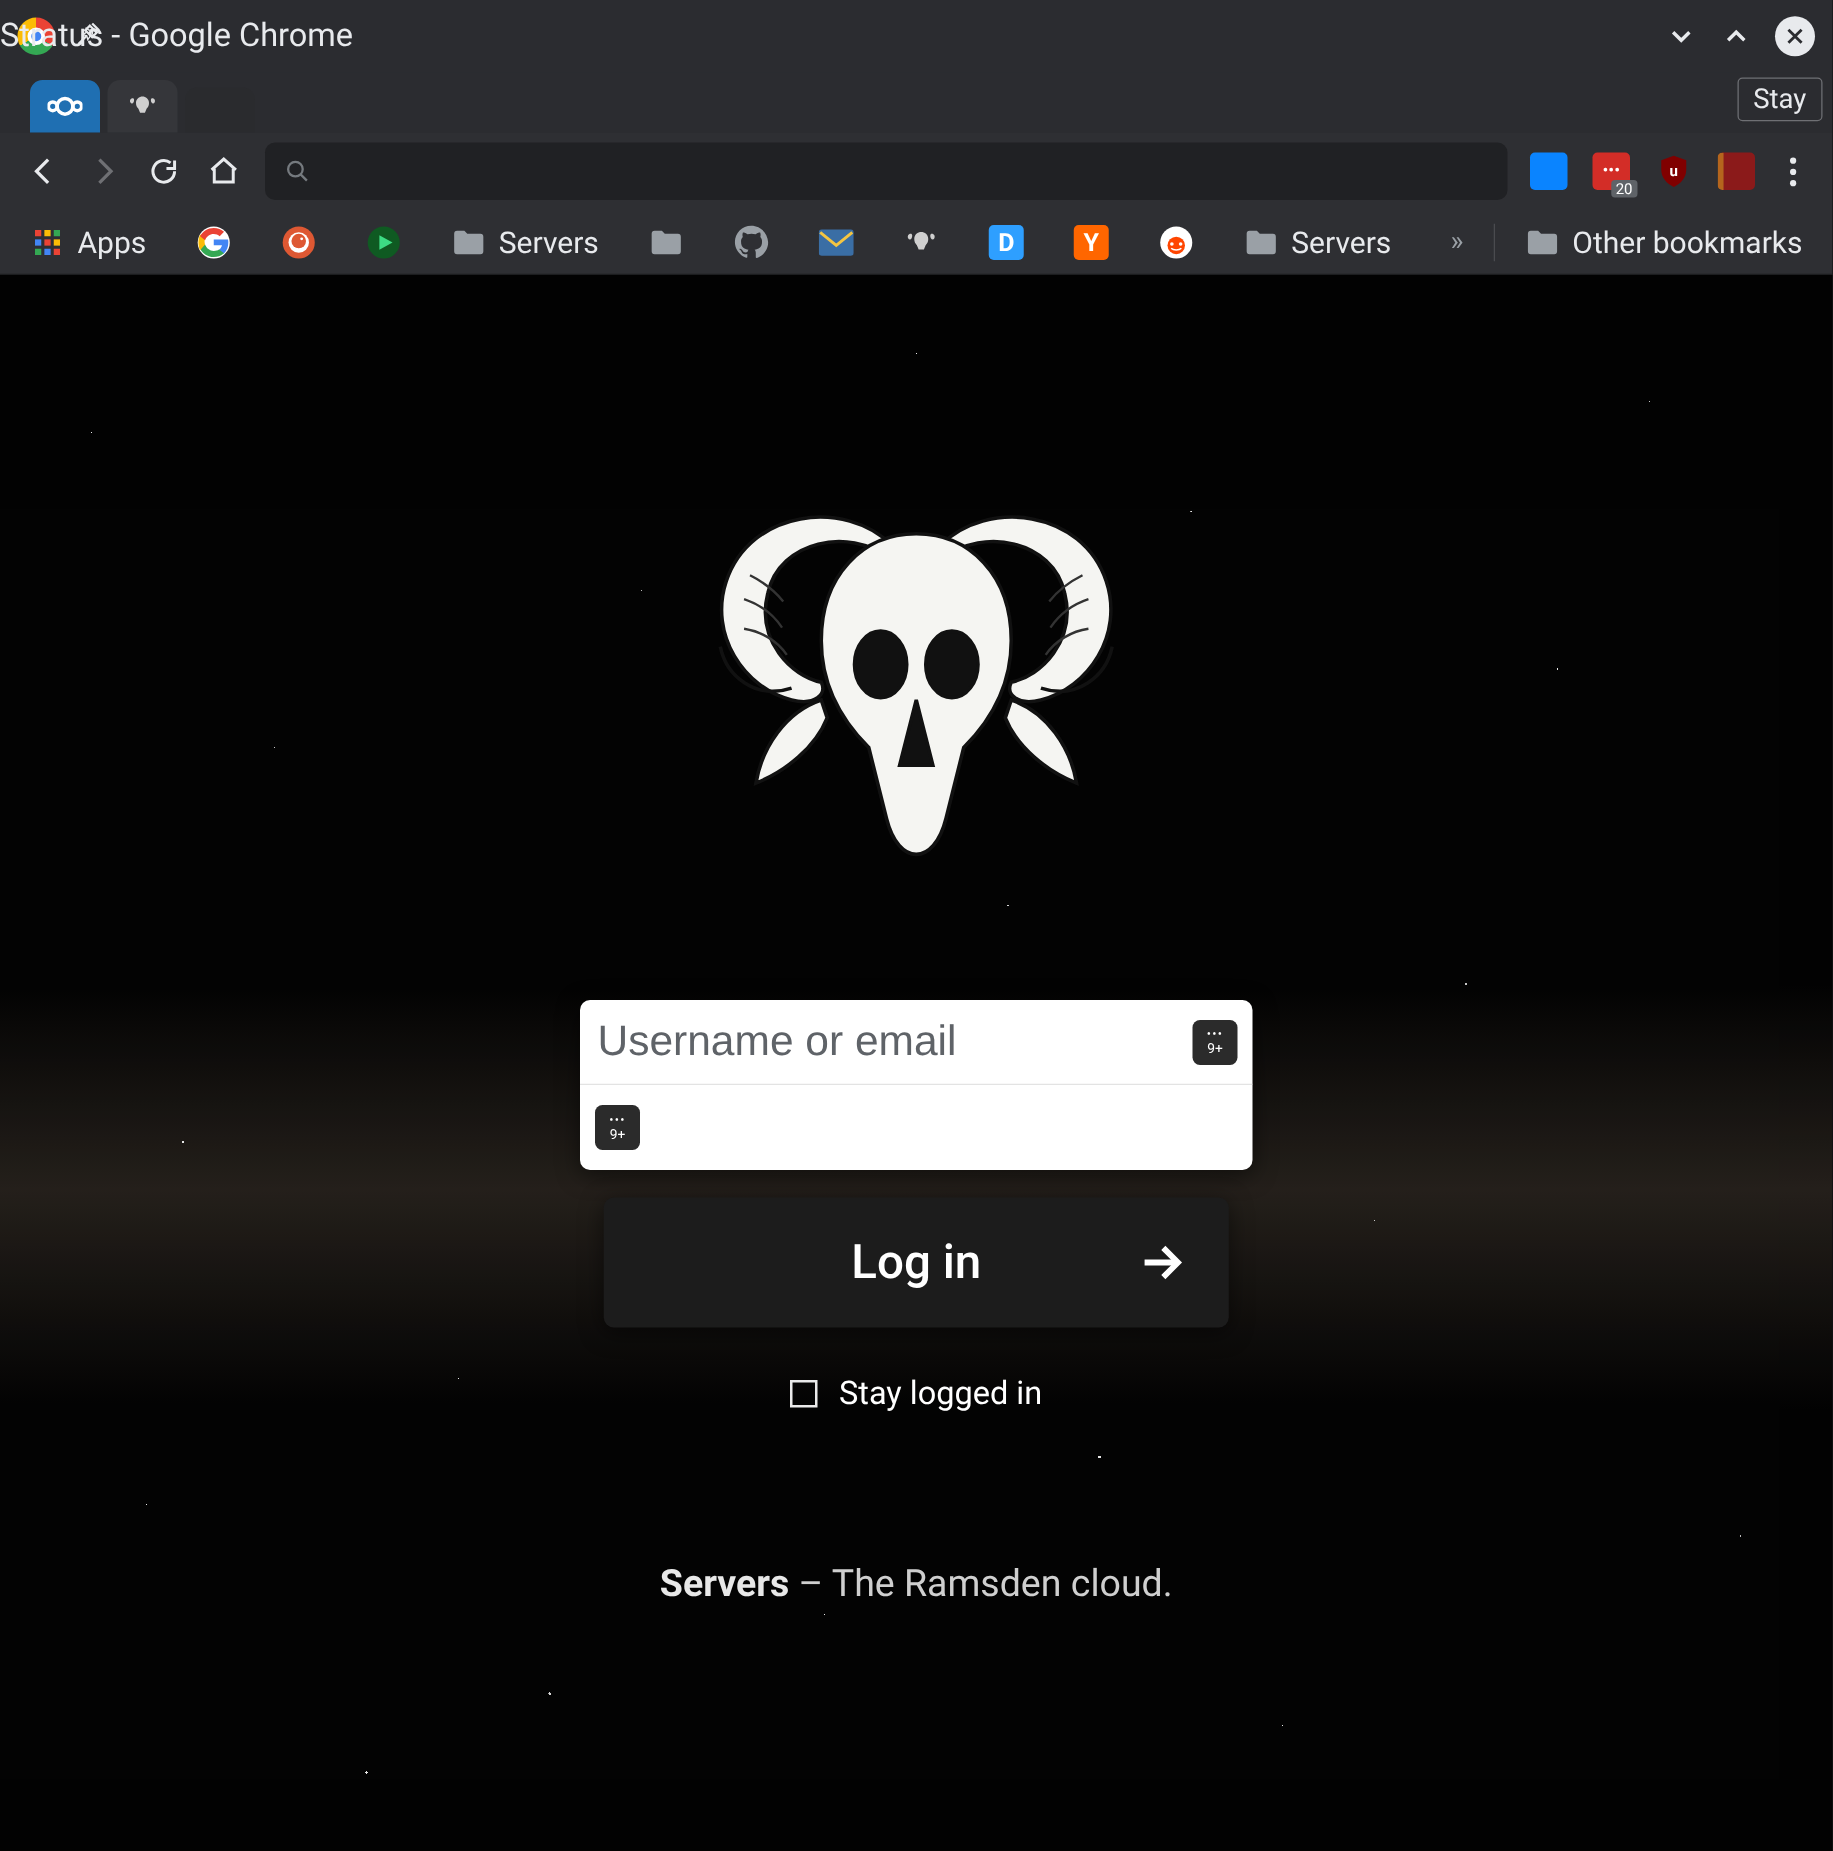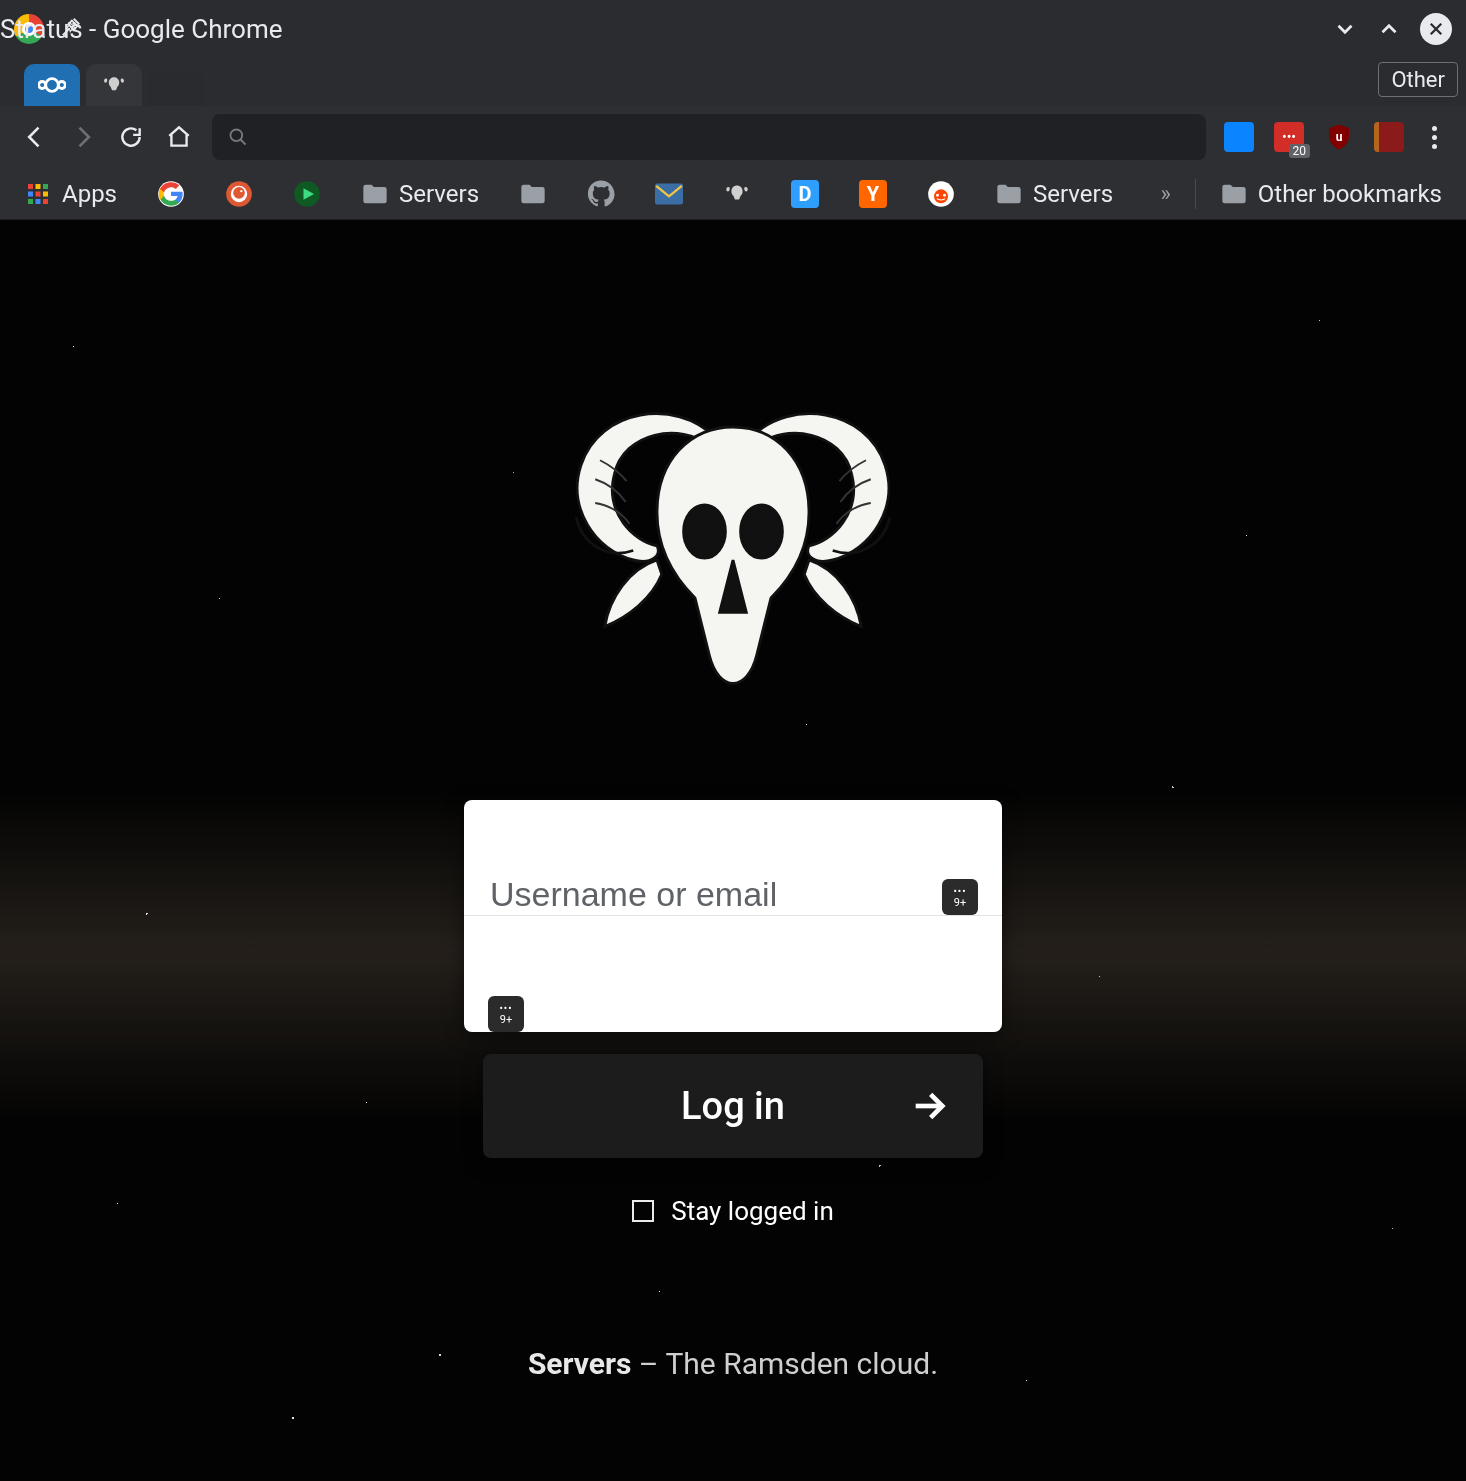--- a/index.html
+++ b/index.html
@@ -152,21 +152,21 @@
     display:flex;align-items:center;justify-content:center;
   }
   .logo-wrap svg{width:380px;height:380px;}
 
   .login-card{
     margin-top:40px;width:538px;
     background:var(--login-input-bg);border-radius:8px;overflow:hidden;
     box-shadow:0 4px 18px rgba(0,0,0,.5);
   }
   .login-field{
-    display:flex;align-items:flex-end;height:116px;padding:0 24px;
+    display:flex;align-items:center;height:68px;padding:0 12px;
     border-bottom:1px solid #e3e3e3;position:relative;
   }
   .login-field:last-child{border-bottom:none;}
   .login-field input{
     flex:1;border:none;outline:none;font-size:34px;color:#333;
     background:transparent;
   }
   .login-field input::placeholder{color:var(--login-input-placeholder);font-weight:300;}
   .pw-badge{
     width:36px;height:36px;border-radius:6px;background:#2b2b2b;color:#fff;
@@ -241,21 +241,21 @@
     </span>
   </div>
   <div class="tab">
     <span class="favicon">
       <svg width="26" height="26" viewBox="0 0 40 40" fill="#cfcfcf">
           <path d="M20 8c-4 0-8 3-8 8 0 3 1 5 3 7l2 5h6l2-5c2-2 3-4 3-7 0-5-4-8-8-8zM8 10c-3 0-4 3-3 5 1 2 3 2 4 0 1-2 1-5-1-5zm24 0c-2 0-2 3-1 5 1 2 3 2 4 0 1-2 0-5-3-5z"></path>
         </svg>
     </span>
   </div>
   <div class="tab-ghost"></div>
-  <div class="profile-chip">Other</div>
+  <div class="profile-chip">Stay</div>
 </div>
 
 <div class="toolbar">
   <span class="nav-btn">
     <svg width="28" height="28" viewBox="0 0 24 24" fill="none" stroke="#e8eaed" stroke-width="2.2">
         <polyline points="15 4 7 12 15 20"></polyline>
       </svg>
   </span>
   <span class="nav-btn" style="opacity:.35">
     <svg width="28" height="28" viewBox="0 0 24 24" fill="none" stroke="#e8eaed" stroke-width="2.2">

